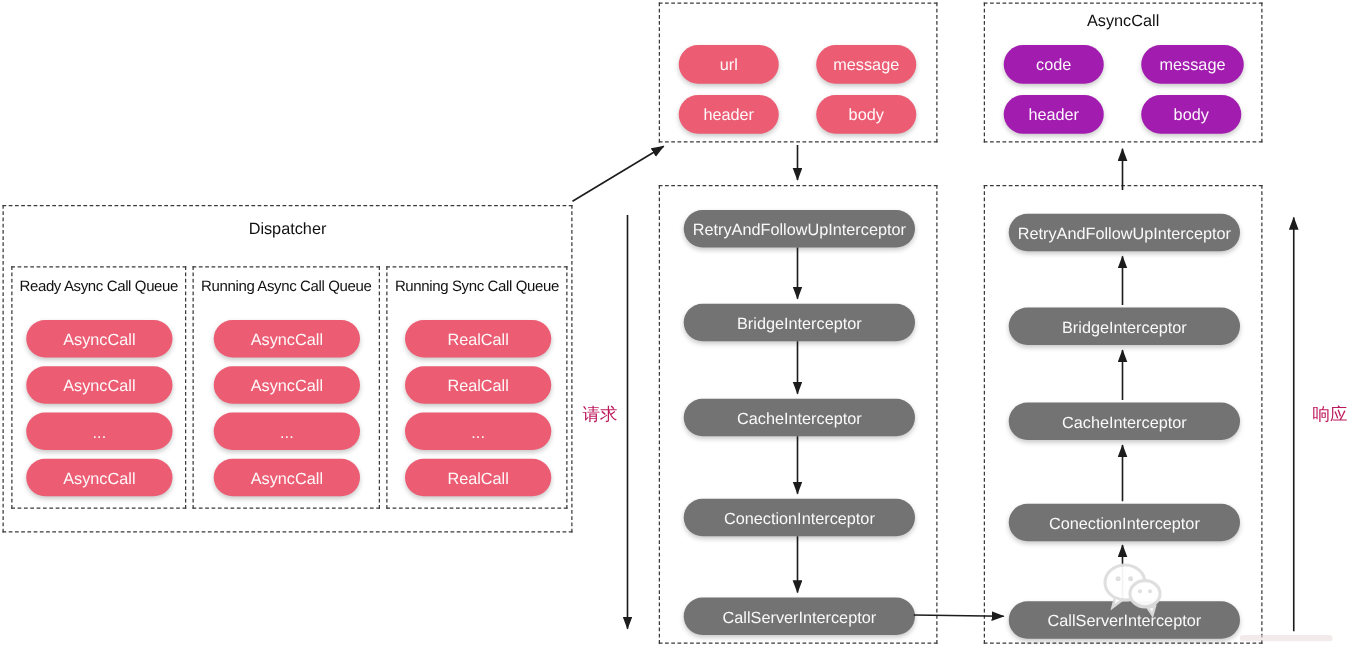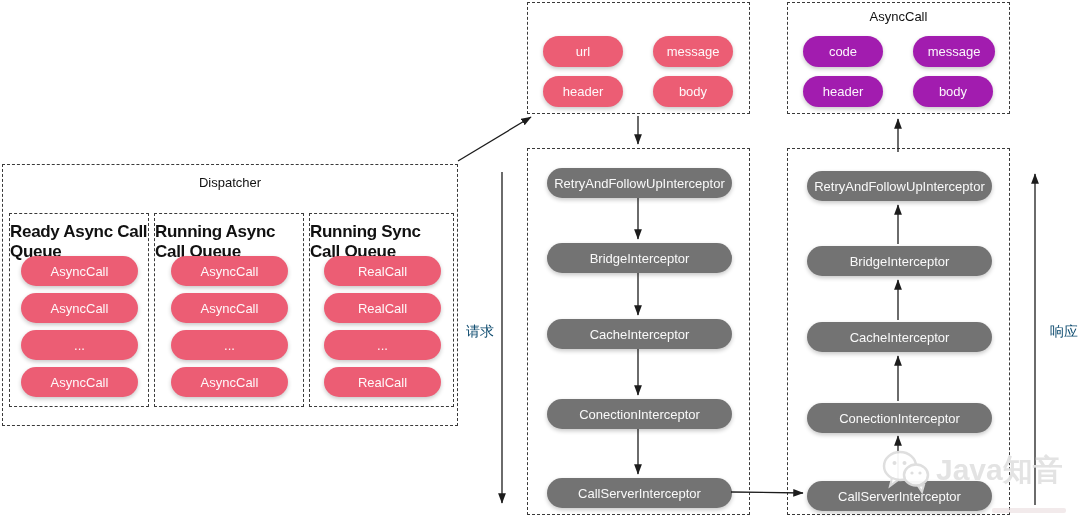--- a/index.html
+++ b/index.html
@@ -11,22 +11,22 @@
   .box-title{position:absolute;top:6px;left:0;right:0;text-align:center;font-size:13px;color:#111;}
   .pill{
     position:absolute;border-radius:16px;color:rgba(255,255,255,0.96);
     display:flex;align-items:center;justify-content:center;
     font-size:13px;box-shadow:0 2px 4px rgba(0,0,0,0.22);box-sizing:border-box;white-space:nowrap;
   }
   .pink{background:#EC5D74;}
   .orange{background:#a21caf;}
   .green{background:#737373;}
   .queue-box{position:absolute;border:1.5px dashed #3a3a3a;box-sizing:border-box;}
-  .queue-title{position:absolute;top:8px;left:0;right:0;text-align:left;font-size:17px;letter-spacing:-0.3px;color:#111;font-weight:bold;}
-  .flow-label{position:absolute;font-size:14px;color:#0c4a6e;}
+  .queue-title{position:absolute;top:8px;left:0;right:0;text-align:center;font-size:12px;letter-spacing:-0.3px;color:#111;}
+  .flow-label{position:absolute;font-size:14px;color:#be185d;}
   .arrow-layer{position:absolute;left:0;top:0;width:1080px;height:519px;pointer-events:none;z-index:6;}
   .watermark{
     position:absolute;left:878px;top:446px;z-index:8;display:flex;align-items:center;gap:4px;
     color:#E2E2E2;font-size:30px;font-weight:bold;opacity:0.95;
   }
   .faint-smudge{position:absolute;left:992px;top:508px;width:74px;height:5px;border-radius:2px;
     background:#e8d9da;opacity:0.55;z-index:2;}
 </style>
 </head>
 <body>
@@ -129,18 +129,17 @@
     <svg width="54" height="48" viewBox="0 0 54 48">
       <ellipse cx="22" cy="20" rx="16" ry="14" fill="#ffffff" stroke="#DEDEDE" stroke-width="2.5"></ellipse>
       <circle cx="16.5" cy="17" r="2" fill="#DEDEDE"></circle>
       <circle cx="26.5" cy="17" r="2" fill="#DEDEDE"></circle>
       <path d="M14 32 L12 40 L20 34 Z" fill="#ffffff" stroke="#DEDEDE" stroke-width="2"></path>
       <ellipse cx="38" cy="29" rx="12" ry="10.5" fill="#ffffff" stroke="#DEDEDE" stroke-width="2.5"></ellipse>
       <circle cx="34" cy="27" r="1.6" fill="#DEDEDE"></circle>
       <circle cx="42" cy="27" r="1.6" fill="#DEDEDE"></circle>
       <path d="M40 40 L44 46 L46 39 Z" fill="#ffffff" stroke="#DEDEDE" stroke-width="2"></path>
     </svg>
-    <span>Java知音</span>
   </div>
 
   <div class="faint-smudge"></div>
 
 </div>
 
 </body></html>

